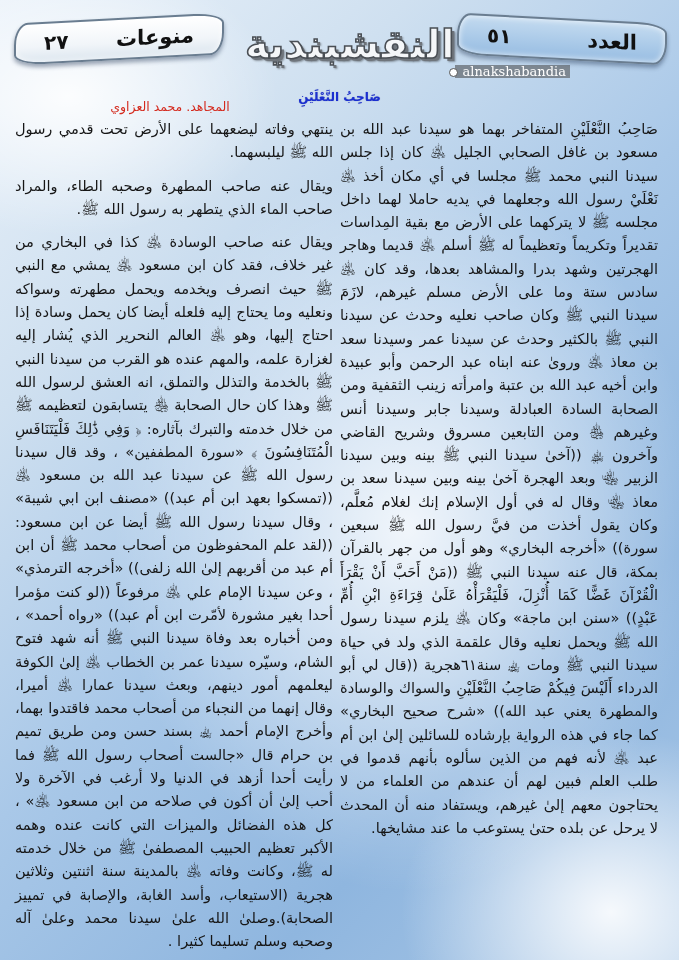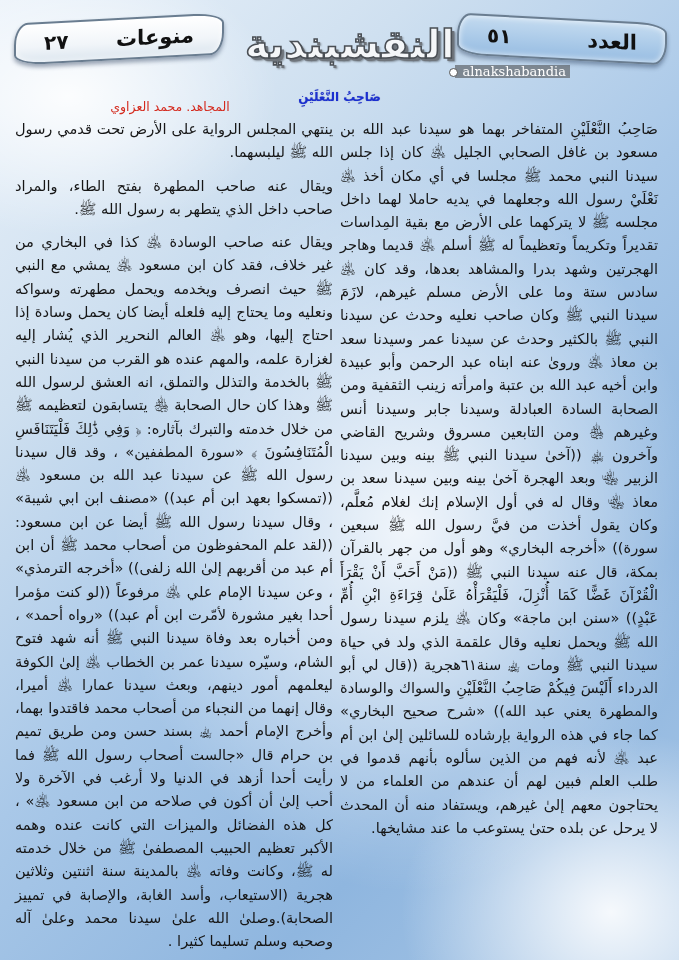--- a/index.html
+++ b/index.html
@@ -89,16 +89,16 @@
 </div>
 
 <div class="title">صَاحِبُ النَّعْلَيْنِ</div>
 <div class="author">المجاهد. محمد العزاوي</div>
 
 <div class="col col-right">
   <p>صَاحِبُ النَّعْلَيْنِ المتفاخر بهما هو سيدنا عبد الله بن مسعود بن غافل الصحابي الجليل ﵁ كان إذا جلس سيدنا النبي محمد ﷺ مجلسا في أي مكان أخذ ﵁ نَعْلَيْ رسول الله وجعلهما في يديه حاملا لهما داخل مجلسه ﷺ لا يتركهما على الأرض مع بقية المِداسات تقديراً وتكريماً وتعظيماً له ﷺ أسلم ﵁ قديما وهاجر الهجرتين وشهد بدرا والمشاهد بعدها، وقد كان ﵁ سادس ستة وما على الأرض مسلم غيرهم، لازَمَ سيدنا النبي ﷺ وكان صاحب نعليه وحدث عن سيدنا النبي ﷺ بالكثير وحدث عن سيدنا عمر وسيدنا سعد بن معاذ ﵁ وروىٰ عنه ابناه عبد الرحمن وأبو عبيدة وابن أخيه عبد الله بن عتبة وامرأته زينب الثقفية ومن الصحابة السادة العبادلة وسيدنا جابر وسيدنا أنس وغيرهم ﵃ ومن التابعين مسروق وشريح القاضي وآخرون ﵏ ((آخىٰ سيدنا النبي ﷺ بينه وبين سيدنا الزبير ﵄ وبعد الهجرة آخىٰ بينه وبين سيدنا سعد بن معاذ ﵄ وقال له في أول الإسلام إنك لغلام مُعلَّم، وكان يقول أخذت من فيَّ رسول الله ﷺ سبعين سورة)) «أخرجه البخاري» وهو أول من جهر بالقرآن بمكة، قال عنه سيدنا النبي ﷺ ((مَنْ أَحَبَّ أَنْ يَقْرَأَ الْقُرْآنَ غَضًّا كَمَا أُنْزِلَ، فَلْيَقْرَأْهُ عَلَىٰ قِرَاءَةِ ابْنِ أُمِّ عَبْدٍ)) «سنن ابن ماجة» وكان ﵁ يلزم سيدنا رسول الله ﷺ ويحمل نعليه وقال علقمة الذي ولد في حياة سيدنا النبي ﷺ ومات ﵀ سنة٦١هجرية ((قال لي أبو الدرداء أَلَيْسَ فِيكُمْ صَاحِبُ النَّعْلَيْنِ والسواك والوسادة والمطهرة يعني عبد الله)) «شرح صحيح البخاري» كما جاء في هذه الرواية بإرشاده للسائلين إلىٰ ابن أم عبد ﵁ لأنه فهم من الذين سألوه بأنهم قدموا في طلب العلم فبين لهم أن عندهم من العلماء من لا يحتاجون معهم إلىٰ غيرهم، ويستفاد منه أن المحدث لا يرحل عن بلده حتىٰ يستوعب ما عند مشايخها.</p>
 </div>
 
 <div class="col col-left">
-  <p>ينتهي المجلس الرواية على الأرض تحت قدمي رسول الله ﷺ ليلبسهما.</p>
-  <p>ويقال عنه صاحب المطهرة بفتح الطاء، والمراد صاحب داخل الذي يتطهر به رسول الله ﷺ.</p>
+  <p>ينتهي وفاته ليضعهما على الأرض تحت قدمي رسول الله ﷺ ليلبسهما.</p>
+  <p>ويقال عنه صاحب المطهرة وصحبه الطاء، والمراد صاحب الماء الذي يتطهر به رسول الله ﷺ.</p>
   <p>ويقال عنه صاحب الوسادة ﵁ كذا في البخاري من غير خلاف، فقد كان ابن مسعود ﵁ يمشي مع النبي ﷺ حيث انصرف ويخدمه ويحمل مطهرته وسواكه ونعليه وما يحتاج إليه فلعله أيضا كان يحمل وسادة إذا احتاج إليها، وهو ﵁ العالم النحرير الذي يُشار إليه لغزارة علمه، والمهم عنده هو القرب من سيدنا النبي ﷺ بالخدمة والتذلل والتملق، انه العشق لرسول الله ﷺ وهذا كان حال الصحابة ﵃ يتسابقون لتعظيمه ﷺ من خلال خدمته والتبرك بآثاره: ﴿ وَفِي ذَٰلِكَ فَلْيَتَنَافَسِ الْمُتَنَافِسُونَ ﴾ «سورة المطففين» ، وقد قال سيدنا رسول الله ﷺ عن سيدنا عبد الله بن مسعود ﵁ ((تمسكوا بعهد ابن أم عبد)) «مصنف ابن ابي شيبة» ، وقال سيدنا رسول الله ﷺ أيضا عن ابن مسعود: ((لقد علم المحفوظون من أصحاب محمد ﷺ أن ابن أم عبد من أقربهم إلىٰ الله زلفى)) «أخرجه الترمذي» ، وعن سيدنا الإمام علي ﵁ مرفوعاً ((لو كنت مؤمرا أحدا بغير مشورة لأمّرت ابن أم عبد)) «رواه أحمد» ، ومن أخباره بعد وفاة سيدنا النبي ﷺ أنه شهد فتوح الشام، وسيّره سيدنا عمر بن الخطاب ﵁ إلىٰ الكوفة ليعلمهم أمور دينهم، وبعث سيدنا عمارا ﵁ أميرا، وقال إنهما من النجباء من أصحاب محمد فاقتدوا بهما، وأخرج الإمام أحمد ﵀ بسند حسن ومن طريق تميم بن حرام قال «جالست أصحاب رسول الله ﷺ فما رأيت أحدا أزهد في الدنيا ولا أرغب في الآخرة ولا أحب إلىٰ أن أكون في صلاحه من ابن مسعود ﵁» ، كل هذه الفضائل والميزات التي كانت عنده وهمه الأكبر تعظيم الحبيب المصطفىٰ ﷺ من خلال خدمته له ﷺ، وكانت وفاته ﵁ بالمدينة سنة اثنتين وثلاثين هجرية (الاستيعاب، وأسد الغابة، والإصابة في تمييز الصحابة).وصلىٰ الله علىٰ سيدنا محمد وعلىٰ آله وصحبه وسلم تسليما كثيرا .</p>
 </div>
 
 </body></html>

